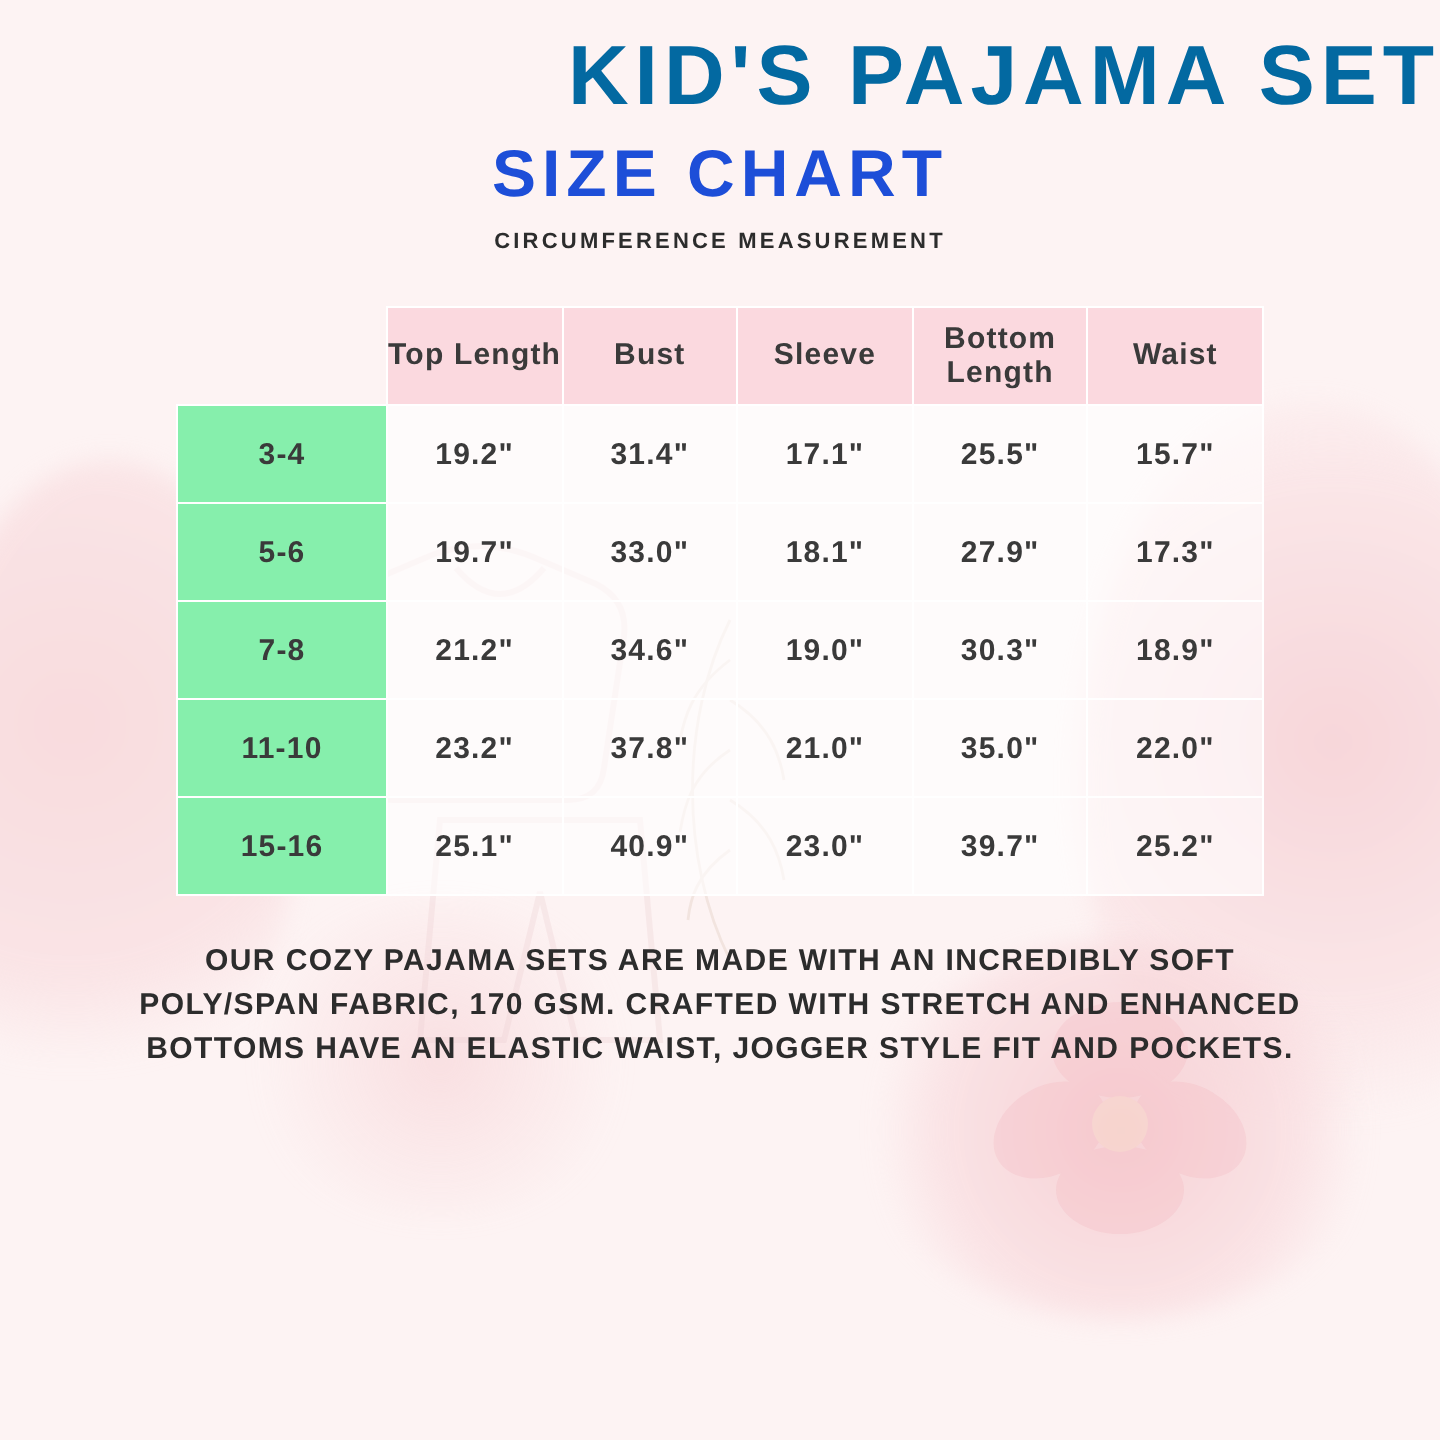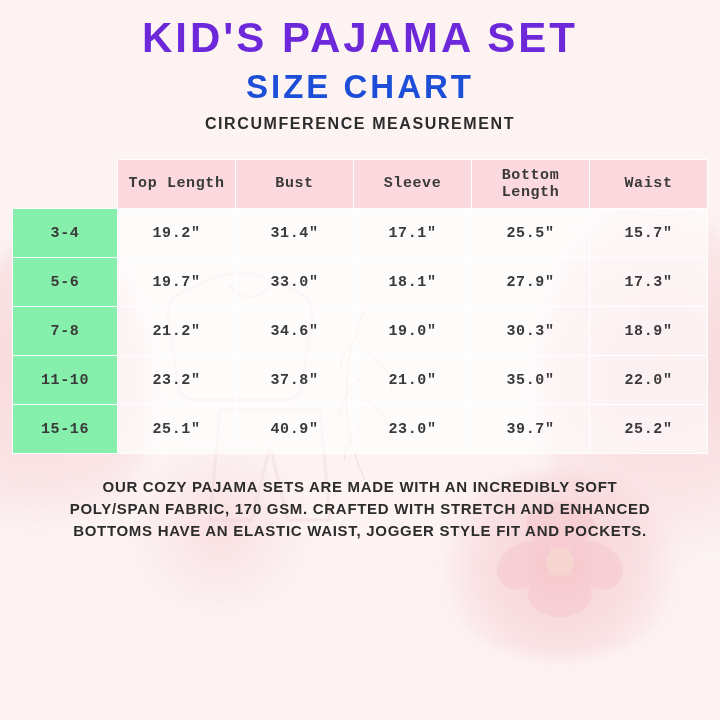--- a/index.html
+++ b/index.html
@@ -66,45 +66,45 @@
     position: relative;
     z-index: 2;
     text-align: center;
     padding-top: 16px;
   }
   .title {
     font-size: 42px;
     font-weight: 700;
     letter-spacing: 3px;
     line-height: 1.05;
-    color: #6d28d9;
+    color: #0369a1;
     margin: 0;
+    text-align: right;
   }
   .subtitle {
     font-size: 33px;
     font-weight: 700;
     letter-spacing: 3px;
     margin-top: 8px;
     color: #1d4ed8;
   }
   .tagline {
-    font-size: 16px;
+    font-size: 11px;
     font-weight: 700;
     letter-spacing: 1.6px;
     margin-top: 9px;
     color: #2c2c2c;
   }
 
   
   .table-wrap {
     position: relative;
     z-index: 2;
     margin: 26px auto 0 auto;
-    width: 696px;
-    font-family: Liberation Mono, monospace;
+    width: 544px;
   }
   table.size-chart {
     border-collapse: collapse;
     width: 100%;
     table-layout: fixed;
   }
   table.size-chart td, table.size-chart th {
     border: 1px solid #ffffff;
     text-align: center;
     font-weight: 700;

